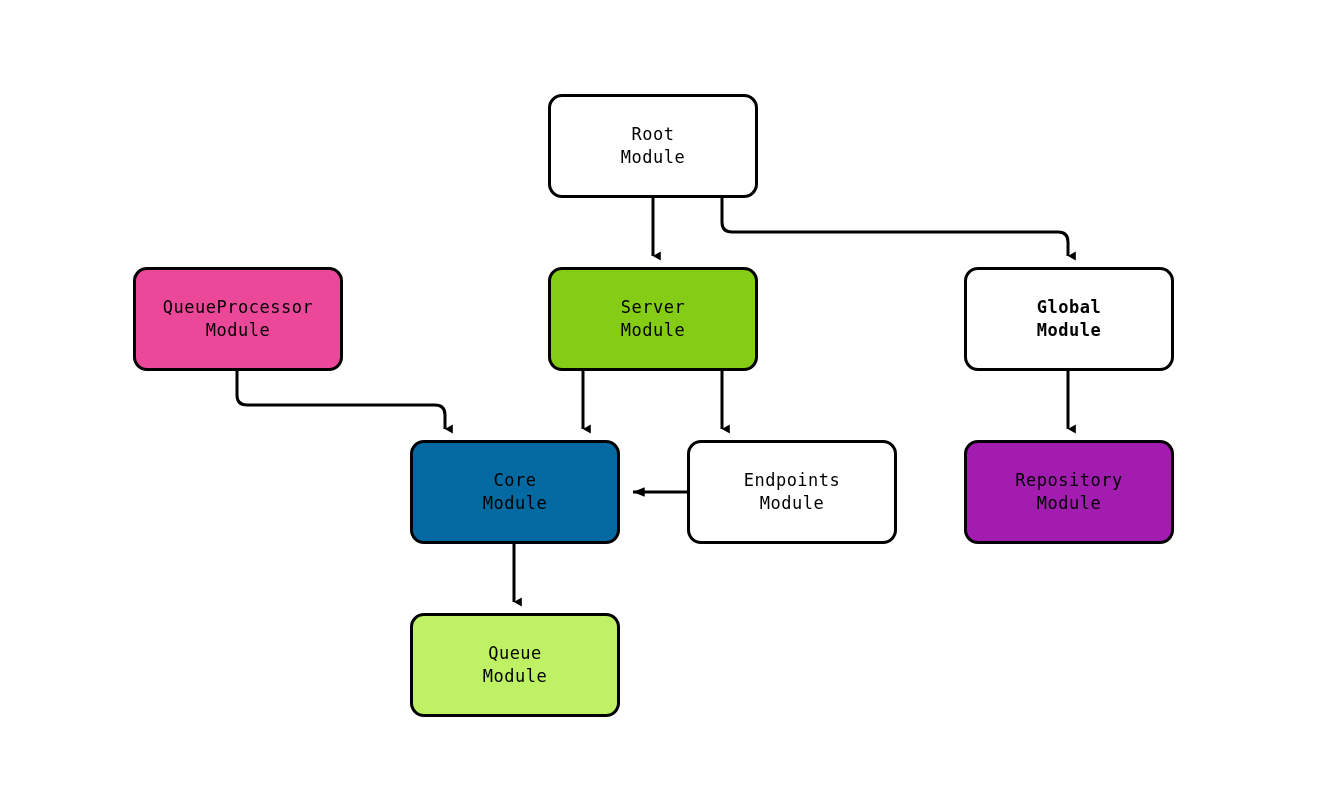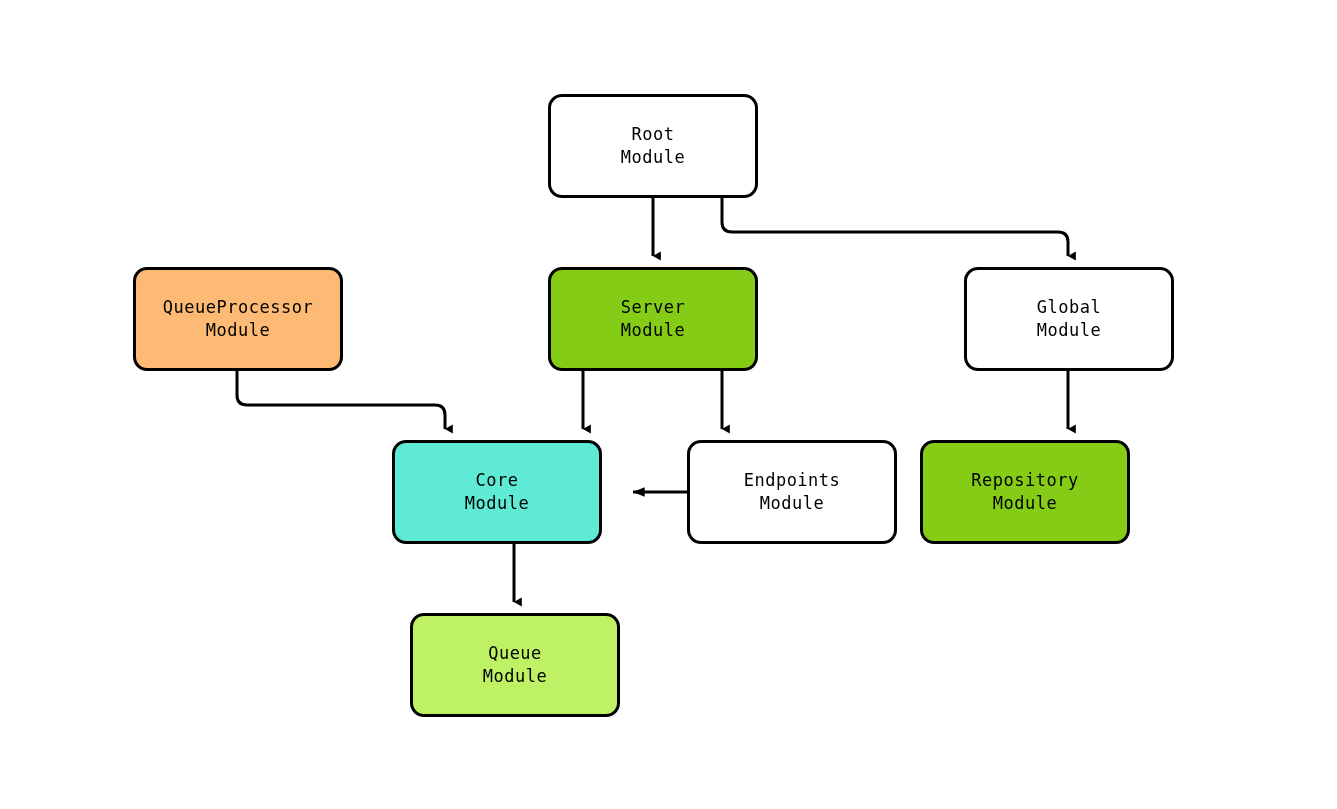--- a/index.html
+++ b/index.html
@@ -76,46 +76,46 @@
       <path marker-end="url(#arrow-generic)" d="M 687 492 L 633 492"></path>
       <path marker-end="url(#arrow-down)" d="M 514 544 L 514 602"></path>
     </g>
   </svg>
 
   <div class="node" style="left: 548px; top: 94px; width: 210px; height: 104px; background: rgb(255, 255, 255); border-color: rgb(0, 0, 0);">
     <span class="node-line">Root</span>
     <span class="node-line">Module</span>
   </div>
 
-  <div class="node" style="left: 133px; top: 267px; width: 210px; height: 104px; background: #fdba74; border-color: rgb(0, 0, 0);">
+  <div class="node" style="left: 133px; top: 267px; width: 210px; height: 104px; background: #ec4899; border-color: rgb(0, 0, 0);">
     <span class="node-line">QueueProcessor</span>
     <span class="node-line">Module</span>
   </div>
 
   <div class="node" style="left: 548px; top: 267px; width: 210px; height: 104px; background: #84cc16; border-color: rgb(0, 0, 0);">
     <span class="node-line">Server</span>
     <span class="node-line">Module</span>
   </div>
 
-  <div class="node" style="left: 964px; top: 267px; width: 210px; height: 104px; background: rgb(255, 255, 255); border-color: rgb(0, 0, 0);">
+  <div class="node" style="left: 964px; top: 267px; width: 210px; height: 104px; background: rgb(255, 255, 255); border-color: rgb(0, 0, 0); font-weight: bold;">
     <span class="node-line">Global</span>
     <span class="node-line">Module</span>
   </div>
 
-  <div class="node" style="left: 392px; top: 440px; width: 210px; height: 104px; background: #5eead4; border-color: rgb(0, 0, 0); align-items: center;">
+  <div class="node" style="left: 410px; top: 440px; width: 210px; height: 104px; background: #0369a1; border-color: rgb(0, 0, 0); align-items: center;">
     <span class="node-line">Core</span>
     <span class="node-line">Module</span>
   </div>
 
   <div class="node" style="left: 687px; top: 440px; width: 210px; height: 104px; background: rgb(255, 255, 255); border-color: rgb(0, 0, 0);">
     <span class="node-line">Endpoints</span>
     <span class="node-line">Module</span>
   </div>
 
-  <div class="node" style="left: 920px; top: 440px; width: 210px; height: 104px; background: #84cc16; border-color: rgb(0, 0, 0);">
+  <div class="node" style="left: 964px; top: 440px; width: 210px; height: 104px; background: #a21caf; border-color: rgb(0, 0, 0);">
     <span class="node-line">Repository</span>
     <span class="node-line">Module</span>
   </div>
 
   <div class="node" style="left: 410px; top: 613px; width: 210px; height: 104px; background: #bef264; border-color: rgb(0, 0, 0);">
     <span class="node-line">Queue</span>
     <span class="node-line">Module</span>
   </div>
 
 </div>

